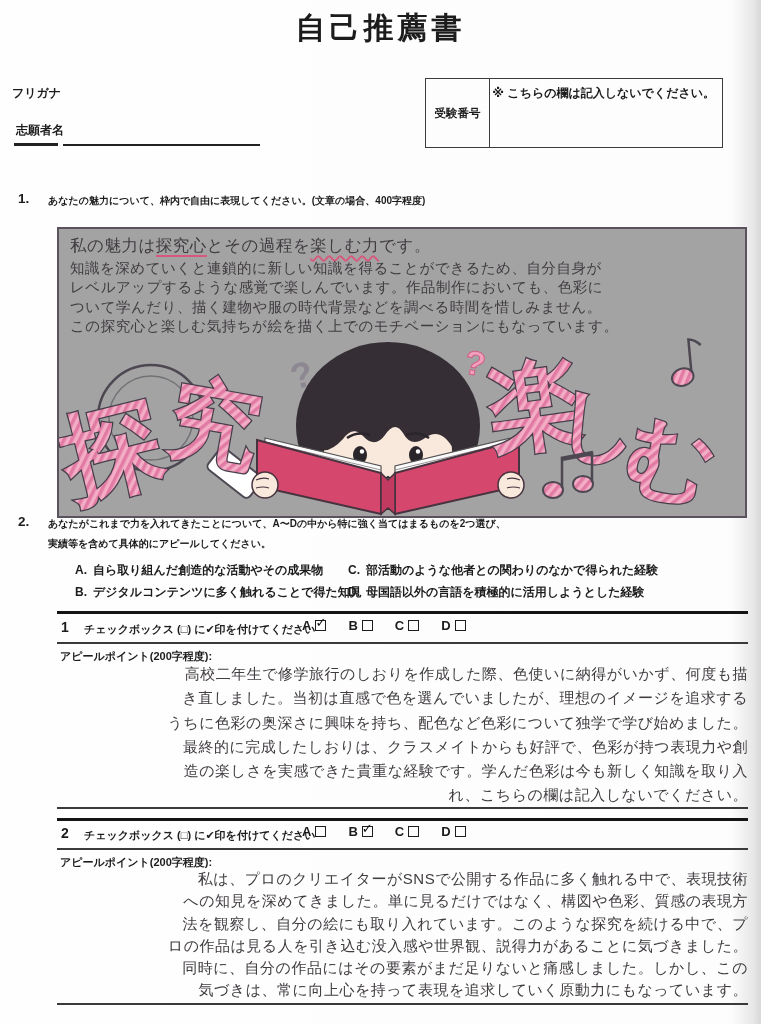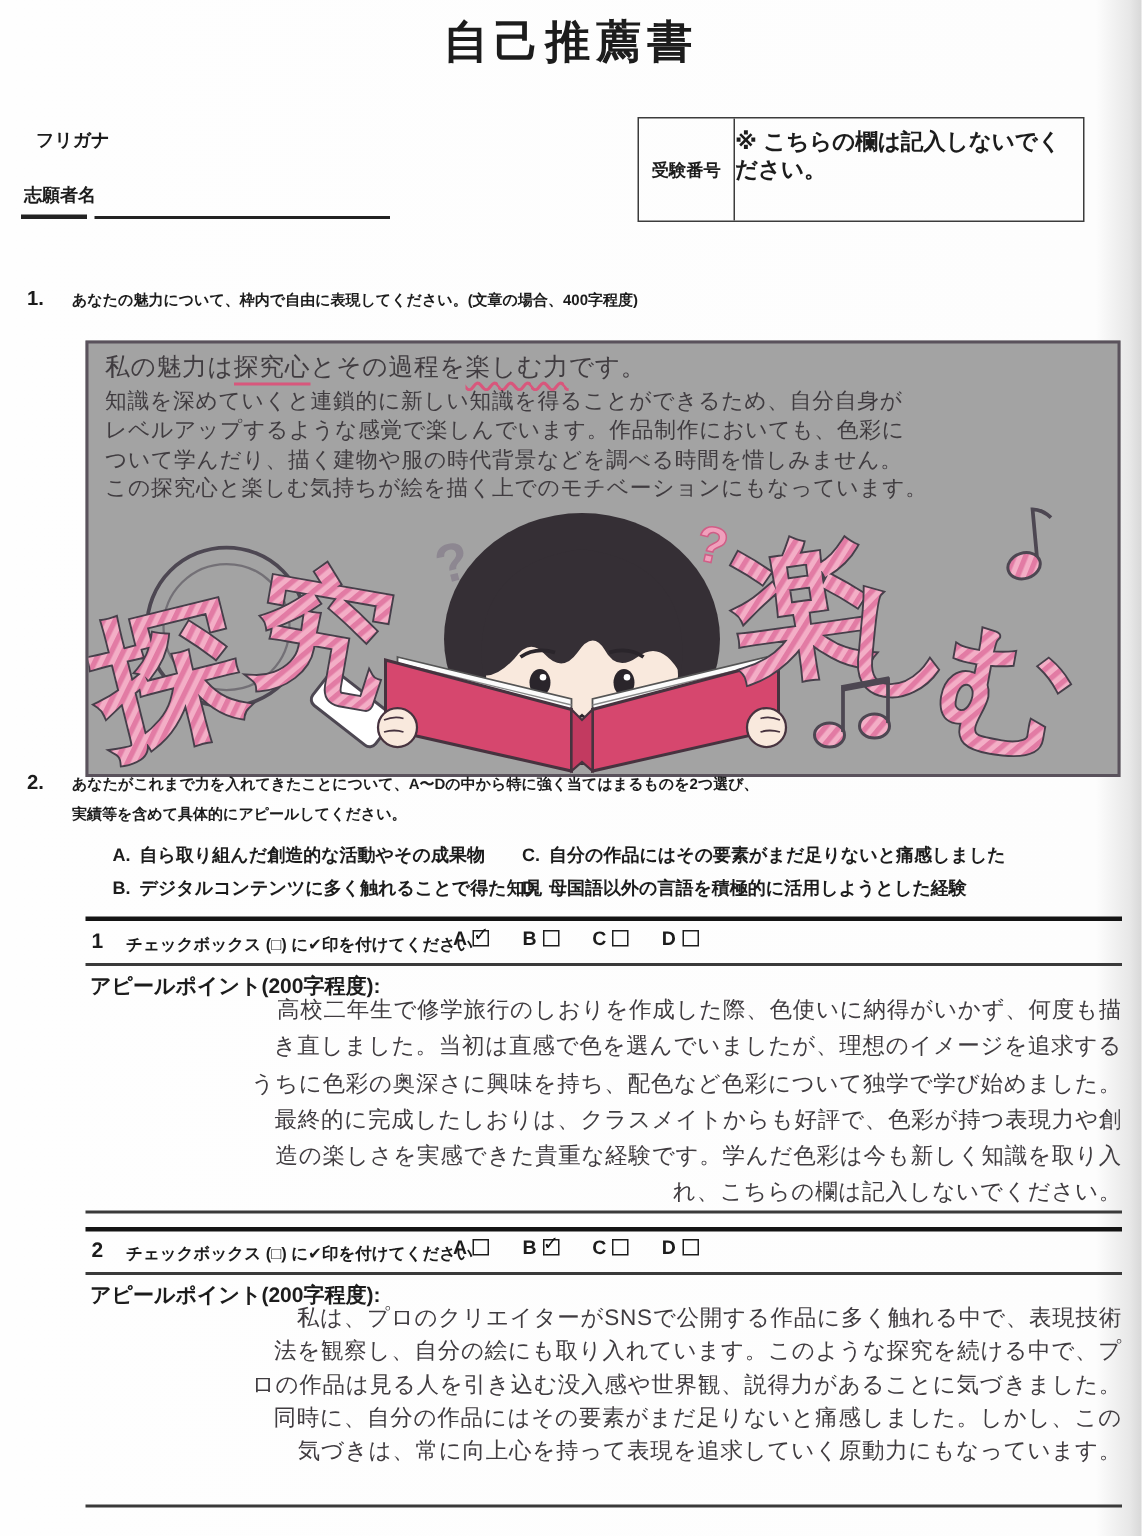--- a/index.html
+++ b/index.html
@@ -9,51 +9,51 @@
     font-family:"Liberation Sans","DejaVu Sans",sans-serif;color:#1c1c1c;
   }
   .abs{position:absolute;}
   .title{top:8px;left:0;width:100%;text-align:center;font-size:30px;font-weight:bold;letter-spacing:4px;}
   .lbl{font-size:12px;font-weight:bold;}
   .nameline1{left:14px;top:143px;width:44px;height:3px;background:#222;}
   .nameline2{left:63px;top:144px;width:197px;height:2px;background:#222;}
   .exambox{left:425px;top:78px;width:298px;height:70px;border:1.5px solid #3c3c3c;box-sizing:border-box;display:flex;}
   .examcell{width:63px;border-right:1.5px solid #3c3c3c;display:flex;align-items:center;justify-content:center;font-size:11.5px;font-weight:bold;}
   .examright{flex:1;position:relative;}
-  .examnote{position:absolute;top:6px;right:7px;font-size:15px;font-weight:bold;}
+  .examnote{position:absolute;top:6px;right:7px;font-size:12px;font-weight:bold;}
   .secnum{font-size:13.5px;font-weight:bold;}
   .secprompt{font-size:10px;font-weight:bold;line-height:20px;}
   .q1box{left:57px;top:227px;width:690px;height:291px;background:#a3a3a3;border:2px solid #5a525c;box-sizing:border-box;}
   .hand{color:#403c40;letter-spacing:.5px;}
   .q1text{position:absolute;left:11px;top:7px;right:8px;font-size:14.5px;line-height:19.5px;}
   .q1line1{font-size:16.5px;margin-bottom:3px;}
   .kw-solid{border-bottom:2.5px solid #d8577c;padding-bottom:1px;}
   .kw-wavy{text-decoration:underline wavy #d8577c 2px;text-underline-offset:4px;}
   .illus{position:absolute;left:0;bottom:0;}
   .bubble{font-weight:bold;paint-order:stroke;}
   .rule-thick{height:2.5px;background:#141414;left:57px;width:691px;}
   .rule-thin{height:1.5px;background:#3a3a3a;left:57px;width:691px;}
   .cbnum{font-size:14px;font-weight:bold;}
   .cbinstr{font-size:11px;font-weight:bold;}
   .choices{display:inline-flex;gap:22px;}
   .choice{font-size:13px;font-weight:bold;display:inline-flex;align-items:center;}
   .box{display:inline-block;width:11px;height:11px;border:1.6px solid #1d1d1d;margin-left:4px;position:relative;box-sizing:border-box;}
   .box.checked::after{content:"✓";position:absolute;left:-1px;top:-6px;font-size:13px;font-weight:bold;color:#111;}
-  .appeal-lbl{font-size:14px;font-weight:bold;}
+  .appeal-lbl{font-size:11px;font-weight:bold;}
   .appeal{font-size:15px;}
   .a1 .aline{line-height:24.3px;text-align:right;}
   .a2 .aline{line-height:22.3px;}
   .opt{font-size:12px;font-weight:bold;line-height:22px;display:flex;gap:6px;}
 </style>
 </head>
 <body>
 
 <div class="abs title">自己推薦書</div>
 
-<div class="abs lbl" style="left:24px;top:85px;">フリガナ</div>
+<div class="abs lbl" style="left:12px;top:85px;">フリガナ</div>
 <div class="abs lbl" style="left:16px;top:122px;">志願者名</div>
 <div class="abs nameline1"></div>
 <div class="abs nameline2"></div>
 
 <div class="abs exambox">
   <div class="examcell">受験番号</div>
   <div class="examright">
     <div class="examnote">※ こちらの欄は記入しないでください。</div>
   </div>
 </div>
@@ -147,21 +147,21 @@
 <div class="abs opt" style="left:75px;top:559px;">
     <span>A.</span>
     <span>自ら取り組んだ創造的な活動やその成果物</span>
   </div>
 <div class="abs opt" style="left:75px;top:581px;">
     <span>B.</span>
     <span>デジタルコンテンツに多く触れることで得た知見</span>
   </div>
 <div class="abs opt" style="left:348px;top:559px;">
     <span>C.</span>
-    <span>自分の作品にはその要素がまだ足りないと痛感しました</span>
+    <span>部活動のような他者との関わりのなかで得られた経験</span>
   </div>
 <div class="abs opt" style="left:348px;top:581px;">
     <span>D.</span>
     <span>母国語以外の言語を積極的に活用しようとした経験</span>
   </div>
 
 <div class="abs rule-thick" style="top:611px;"></div>
 <div class="abs cbnum" style="left:61px;top:619px;">1</div>
 <div class="abs cbinstr" style="left:84px;top:622px;">チェックボックス (□) に✔印を付けてください</div>
 <div class="abs choices" style="left:302px;top:618px;">
@@ -212,18 +212,19 @@
     </span>
   <span class="choice">
       <span>D</span>
       <span class="box"></span>
     </span>
 </div>
 <div class="abs rule-thin" style="top:848px;"></div>
 <div class="abs appeal-lbl" style="left:60px;top:855px;">アピールポイント(200字程度):</div>
 <div class="abs appeal hand a2" style="left:60px;top:868px;width:688px;text-align:right;">
   <div class="aline">私は、プロのクリエイターがSNSで公開する作品に多く触れる中で、表現技術</div>
+  <div class="aline">への知見を深めてきました。単に見るだけではなく、構図や色彩、質感の表現方</div>
   <div class="aline">法を観察し、自分の絵にも取り入れています。このような探究を続ける中で、プ</div>
   <div class="aline">ロの作品は見る人を引き込む没入感や世界観、説得力があることに気づきました。</div>
   <div class="aline">同時に、自分の作品にはその要素がまだ足りないと痛感しました。しかし、この</div>
   <div class="aline">気づきは、常に向上心を持って表現を追求していく原動力にもなっています。</div>
 </div>
 <div class="abs rule-thin" style="top:1003px;"></div>
 
 </body></html>

